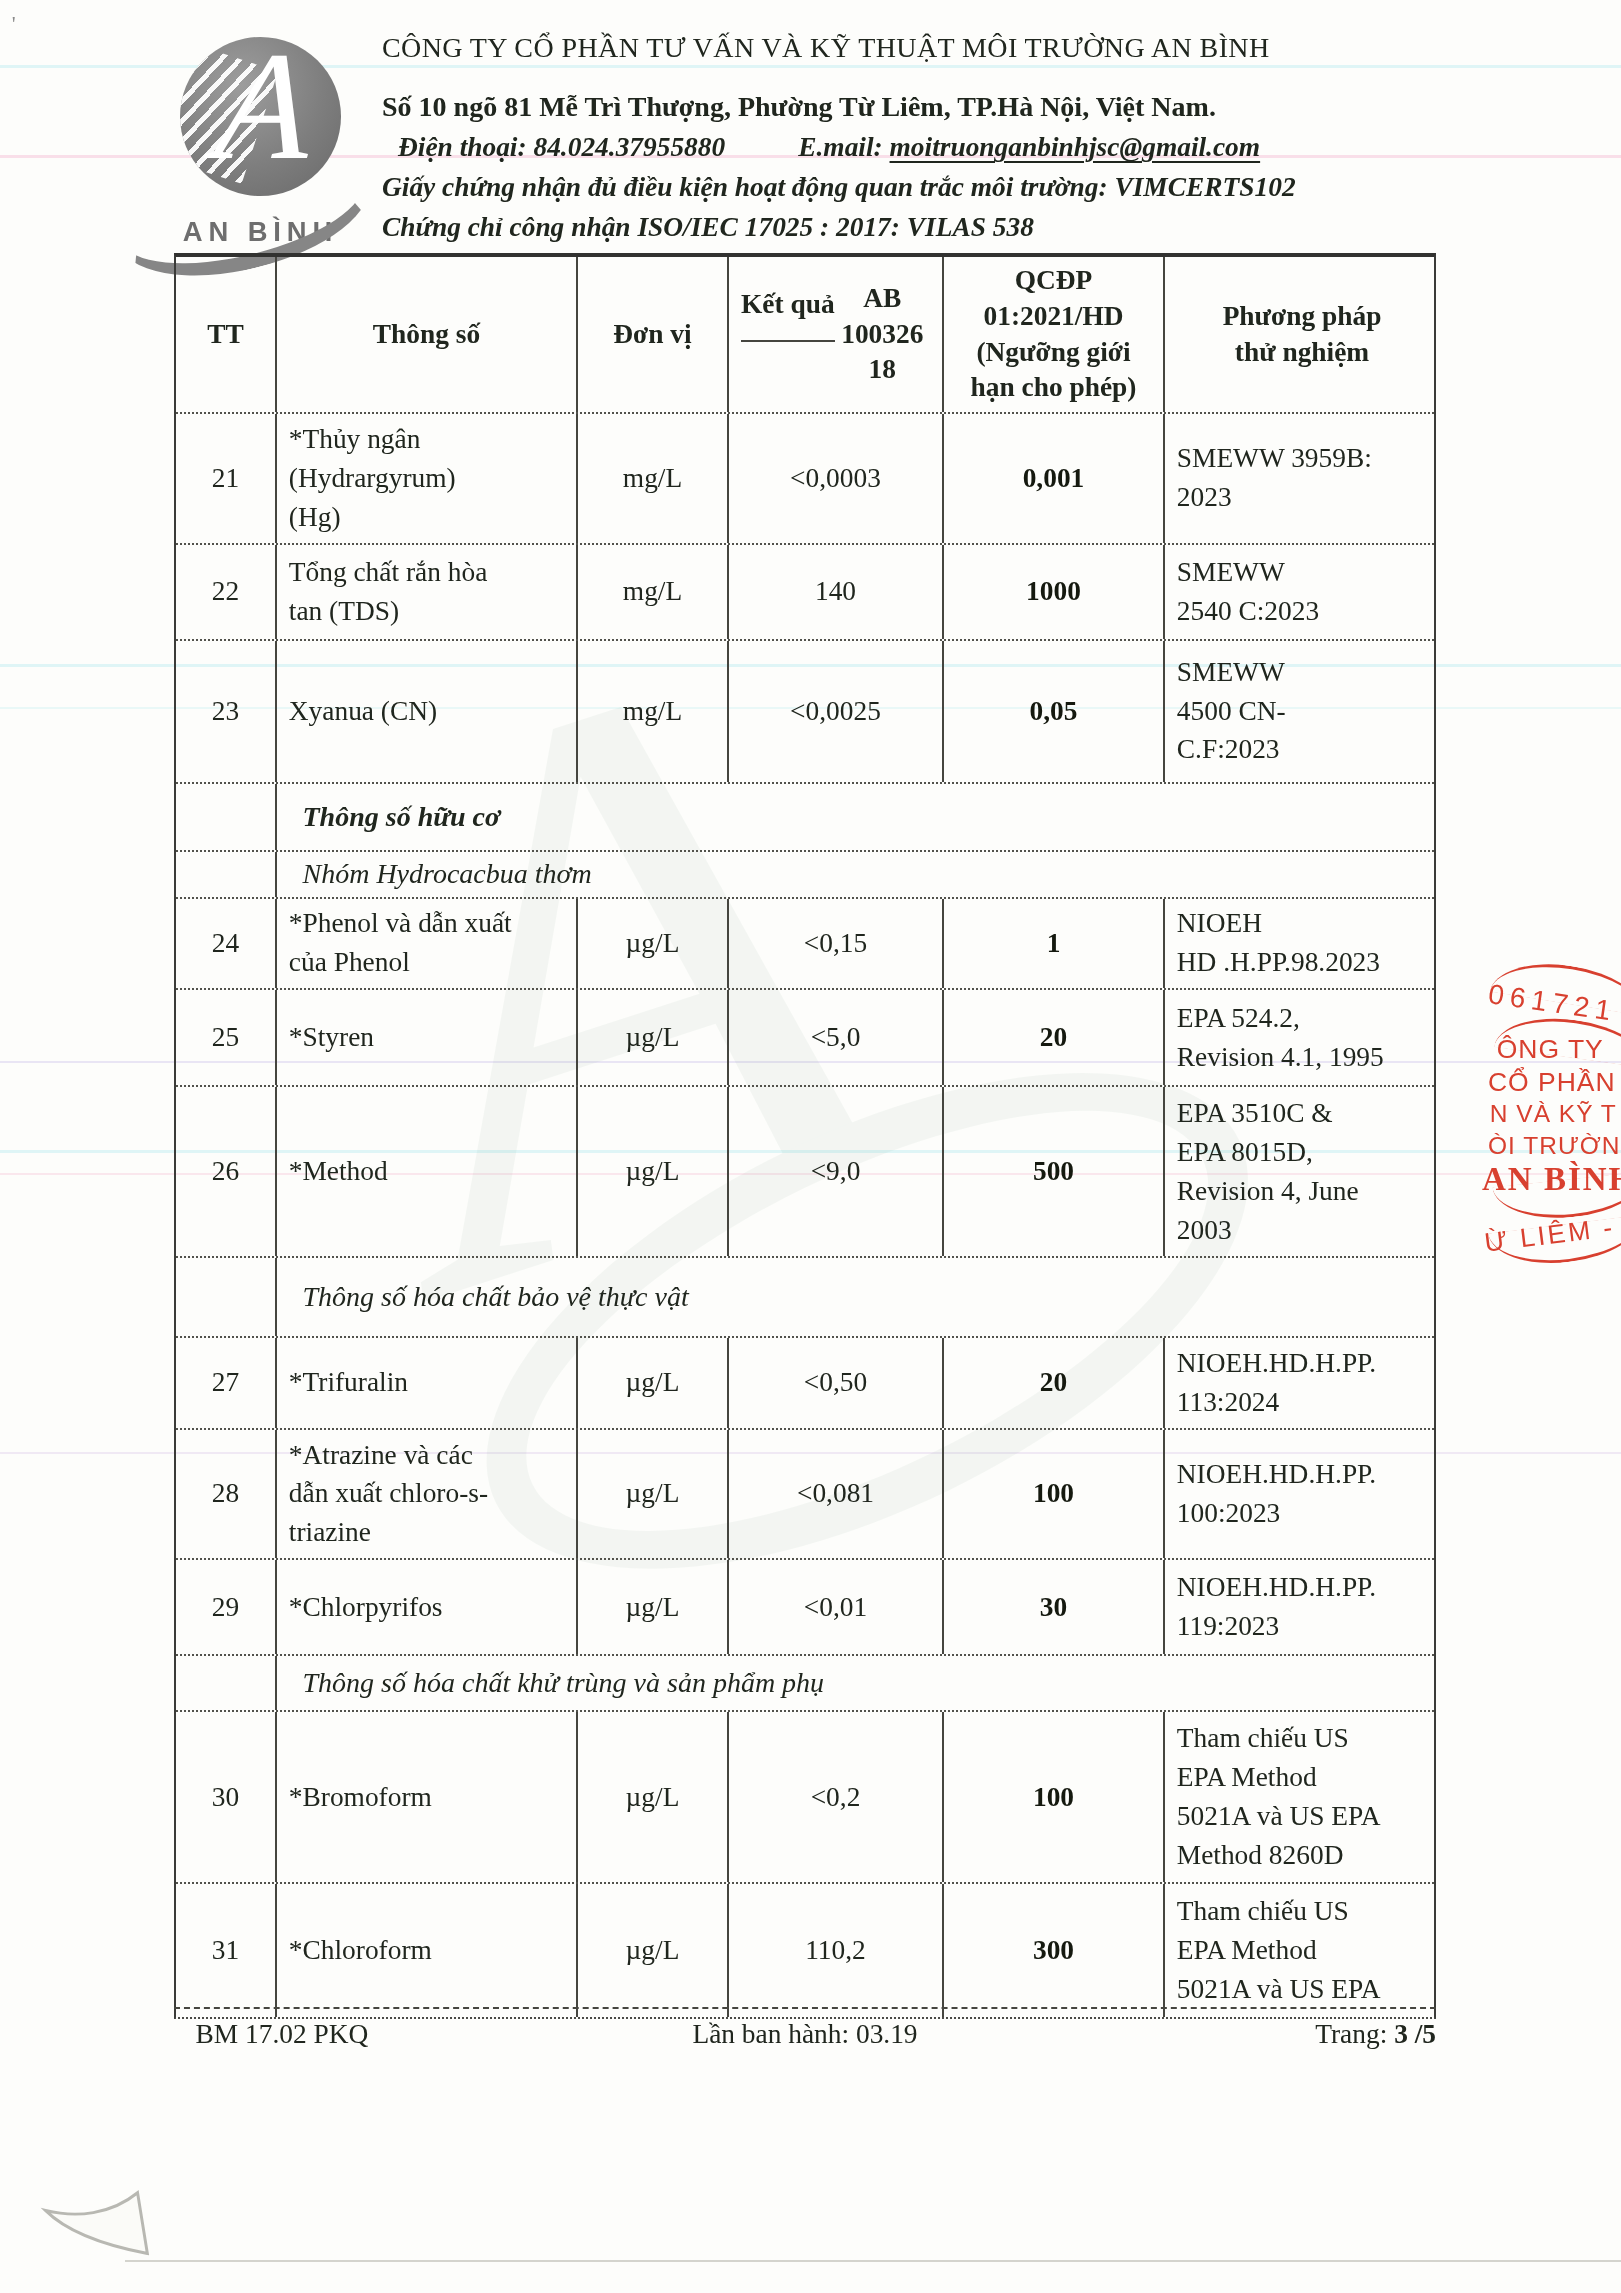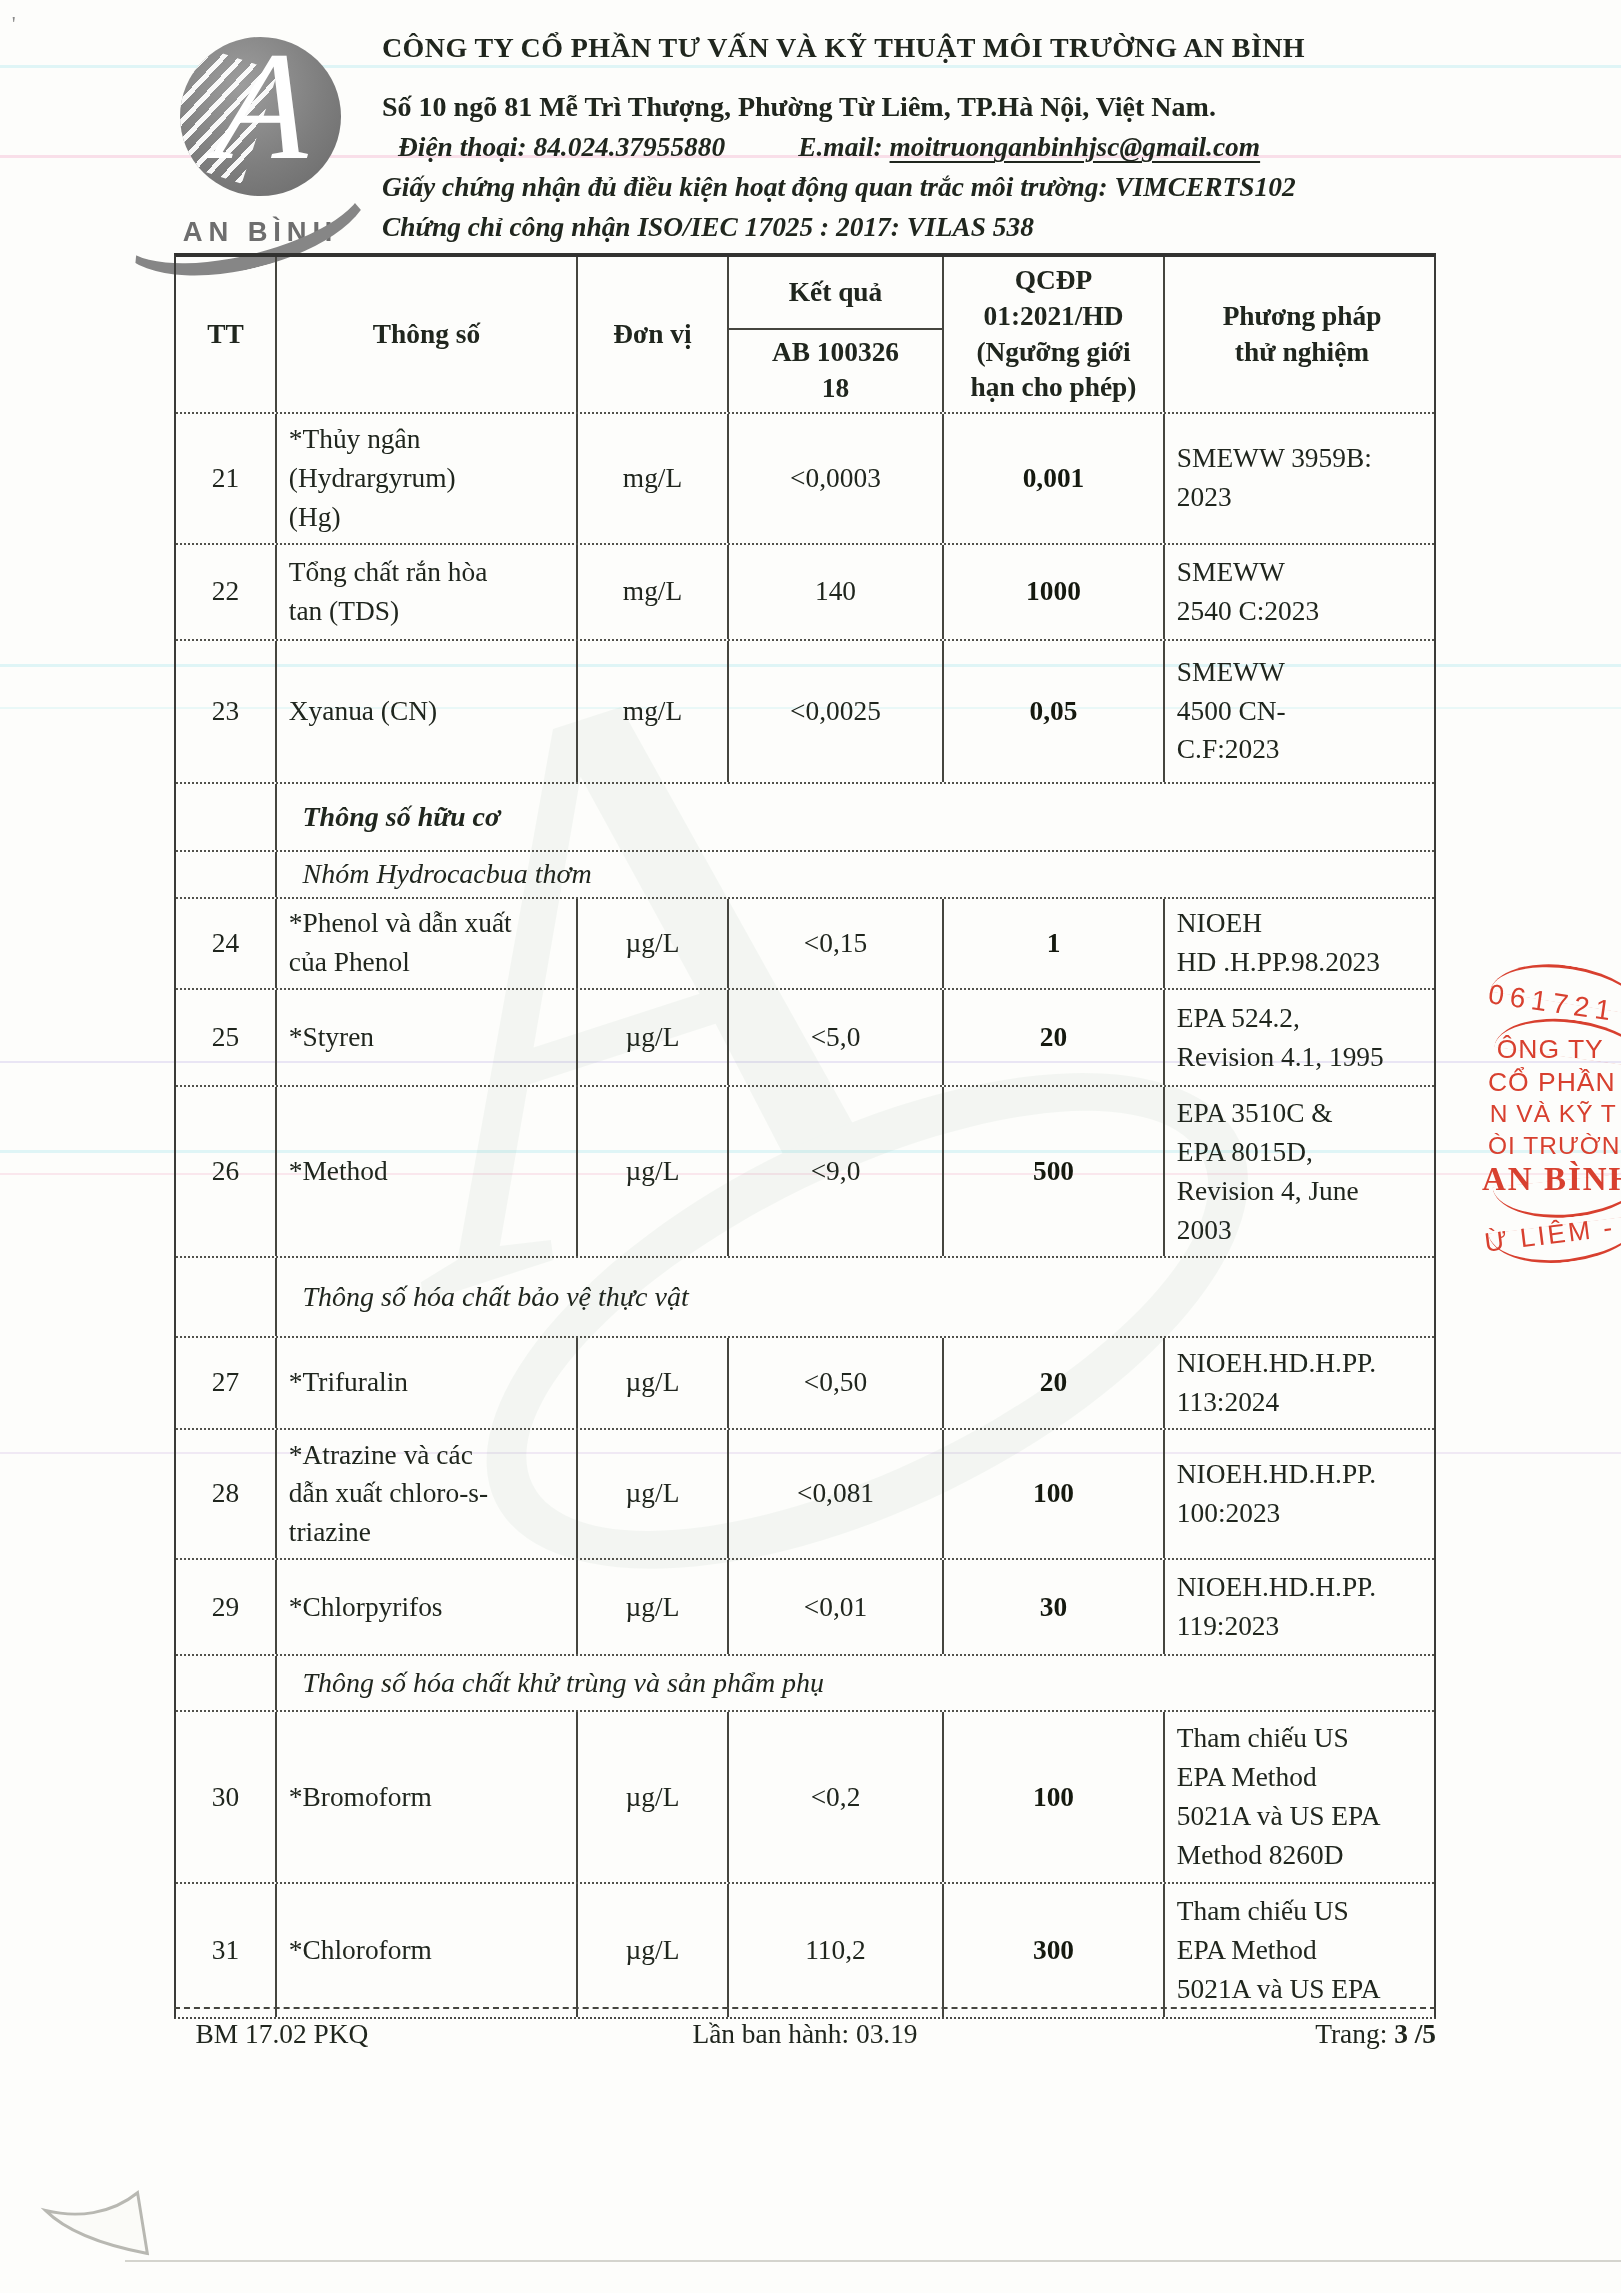--- a/index.html
+++ b/index.html
@@ -24,21 +24,21 @@
     background:radial-gradient(circle at 38% 30%, #9d9d9d 0%, #7e7e7e 55%, #686868 100%);}
   .logo-stripes{position:absolute;left:-5.9px;top:17.6px;width:88px;height:118px;transform:rotate(18deg);
     background:repeating-linear-gradient(115deg,rgba(255,255,255,.95) 0 4.9px,rgba(255,255,255,0) 4.9px 13.7px);}
   .logo-a{position:absolute;left:19.6px;top:-15.7px;width:127px;font-size:155px;line-height:1.1;color:#ffffff;font-style:italic;transform:skewX(-4deg);}
   .logo-swoosh{position:absolute;left:-33px;top:116px;width:247px;height:102px;border-radius:50%;
     border-bottom:14.7px solid #868686;border-left:5.9px solid transparent;border-right:7.8px solid transparent;transform:rotate(-14deg);}
   .logo-text{margin-top:19.6px;font-family:"Liberation Sans","DejaVu Sans",sans-serif;font-weight:bold;
     font-size:27.4px;letter-spacing:5.9px;color:#6e6e6e;}
   
   .letterhead{position:absolute;left:382px;top:27.4px;width:1088px;}
-  .lh-company{font-size:28px;font-weight:bold;letter-spacing:0.4px;line-height:41px;}
+  .lh-company{font-size:28px;font-weight:normal;letter-spacing:0.4px;line-height:41px;}
   .lh-address{font-size:28px;font-weight:bold;line-height:39px;margin-top:19px;}
   .lh-contact{font-size:27.4px;font-weight:bold;font-style:italic;line-height:37px;margin-top:2.9px;display:flex;margin-left:16px;}
   .lh-email-group{margin-left:73px;}
   .lh-email{text-decoration:underline;text-underline-offset:4.9px;}
   .lh-cert{font-size:27.4px;font-weight:bold;font-style:italic;line-height:38px;margin-top:2px;}
   
   .report-table{position:absolute;left:174px;top:253px;width:1262px;box-sizing:border-box;
     border-left:2.9px solid #3b3b38;border-right:2.9px solid #3b3b38;border-top:4.9px solid #323230;border-bottom:2.9px dotted #4a4a46;}
   .trow,.thead,.srow{display:flex;align-items:stretch;border-bottom:2px dotted #52524c;box-sizing:border-box;}
   .trow:last-child{border-bottom:none;}
@@ -46,21 +46,21 @@
     display:flex;align-items:center;justify-content:center;text-align:center;
     font-size:27.4px;line-height:1.42;white-space:pre-line;}
   .c1{width:101px;flex:none;}
   .c2{width:301px;flex:none;}
   .c3{width:151px;flex:none;}
   .c4{width:215px;flex:none;}
   .c5{width:221px;flex:none;}
   .c6{width:274px;flex:none;border-right:none;}
   .thead{min-height:157px;font-weight:bold;}
   .th{line-height:1.3;}
-  .th-result{flex-direction:column;padding:0;align-items:stretch;}
+  .th-result{flex-direction:row;padding:12px;align-items:stretch;}
   .th-result-top{height:71px;display:flex;align-items:center;justify-content:center;border-bottom:2px solid #45453f;}
   .th-result-bottom{flex:1;display:flex;align-items:center;justify-content:center;white-space:pre-line;}
   .param-cell,.method-cell{justify-content:flex-start;text-align:left;}
   .limit-cell{font-weight:bold;color:#15190f;}
   .srow .sec-cell{flex:1;display:flex;align-items:center;padding:3.9px 9.8px 3.9px 25.5px;
     font-style:italic;font-size:28px;border-right:none;}
   .sec-bold{font-weight:bold;}
   .srow .tt-spacer{width:101px;flex:none;border-right:2px solid #45453f;box-sizing:border-box;}
   
   .stamp{position:absolute;left:1482px;top:961px;width:196px;height:323px;color:#d8402f;

